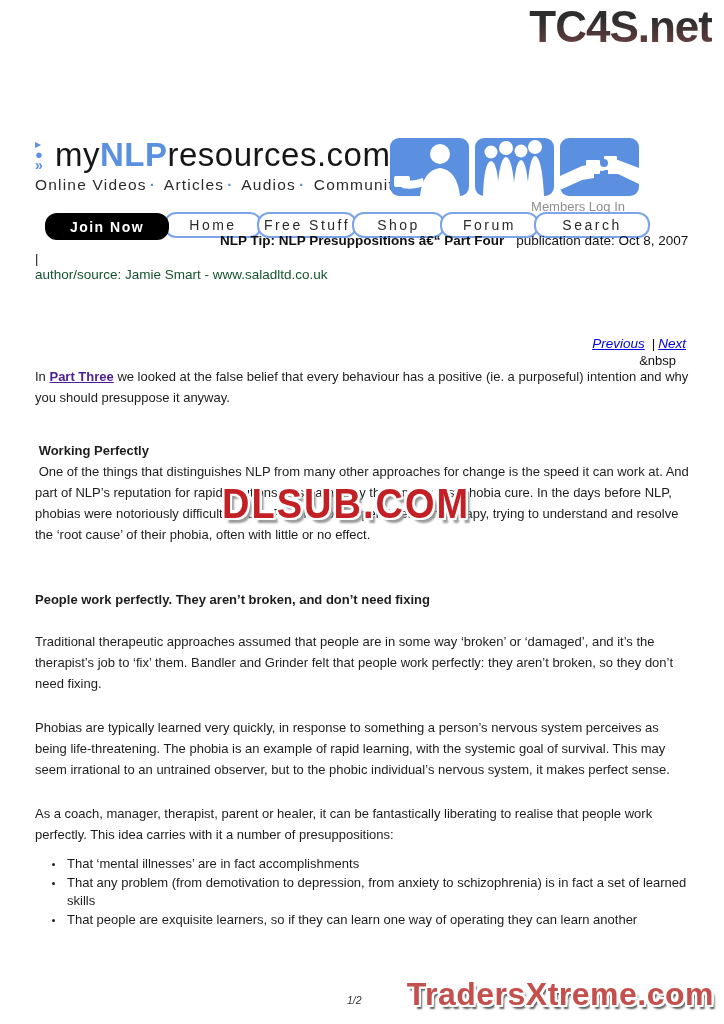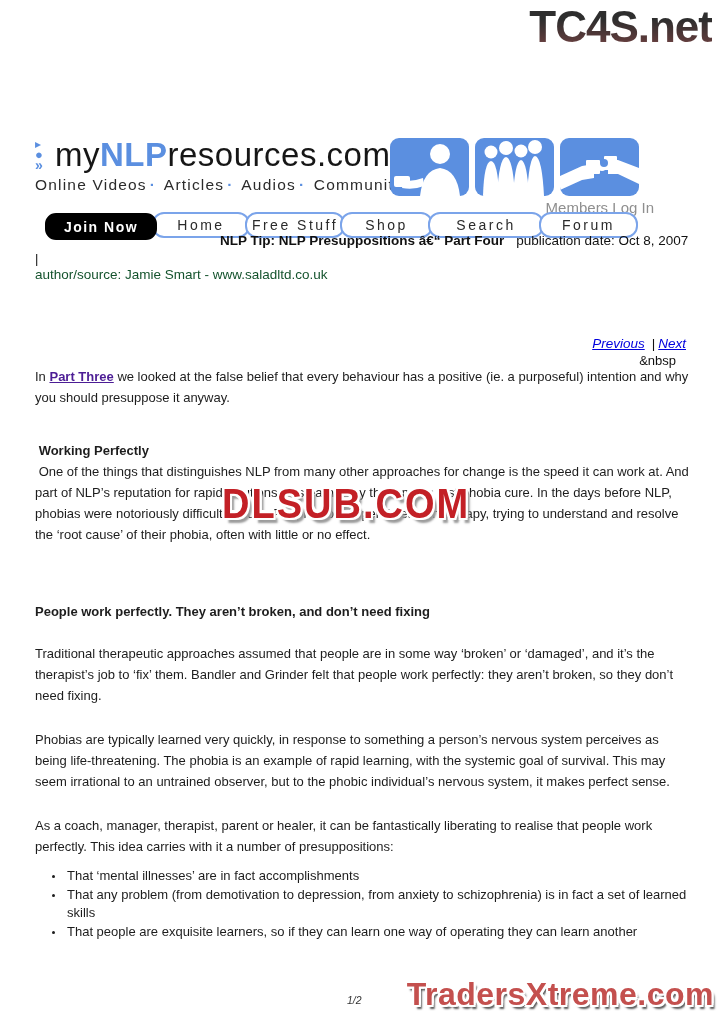--- a/index.html
+++ b/index.html
@@ -23,32 +23,32 @@
   .icon-stack .ff  { font-size:14px; line-height:11px; font-weight:bold; letter-spacing:-2px; }
   .wordmark { font-size:33px; color:#161616; letter-spacing:0.5px; }
   .wordmark .brand { color:#5b8fe0; font-weight:bold; }
   .tagline { margin-top:2px; font-size:15.5px; color:#2b2b2b; letter-spacing:1.2px; }
   .tagline .sep { color:#5b8fe0; font-weight:bold; padding:0 3px; }
 
   
   .tiles { position:absolute; left:390px; top:138px; display:flex; gap:6px; }
   .tile { width:79px; height:58px; background:#5b8fe0; border-radius:9px; overflow:hidden; }
   .tile svg { display:block; width:100%; height:100%; }
-  .members-login { position:absolute; top:199px; right:70px; font-size:15px; color:#8f8f8f; }
+  .members-login { position:absolute; top:199px; right:99px; font-size:13px; color:#8f8f8f; }
 
   
   .nav { position:absolute; left:45px; top:212px; display:flex; z-index:1; }
   .tab {
     height:26px; background:#fff; border:2px solid #7ba4ea; border-radius:12px;
     display:flex; align-items:center; justify-content:center;
     font-size:14px; letter-spacing:2.5px; color:#2a2a2a; margin-left:-5px;
     cursor:pointer;
   }
   .tab.black { background:#000; border-color:#000; color:#fff; font-weight:bold; height:27px; margin-left:0; margin-top:1px; z-index:2; letter-spacing:1.5px; }
-  .t0{width:112px;border-radius:11px;} .t1{width:98px;} .t2{width:100px;} .t3{width:93px;} .t4{width:99px;} .t5{width:116px;}
+  .t0{width:124px;} .t1{width:98px;} .t2{width:100px;} .t3{width:93px;} .t4{width:99px;} .t5{width:116px;}
 
   
   .title-row { position:absolute; left:220px; top:233px; z-index:2; display:flex; align-items:baseline; white-space:nowrap; }
   .article-title { font-size:13.5px; font-weight:bold; color:#111; }
   .pub-date { font-size:13.5px; color:#111; margin-left:12px; }
 
   .pipe { position:absolute; left:35px; top:251px; font-size:13px; color:#111; }
   .author { position:absolute; left:35px; top:267px; font-size:13.5px; color:#14532d; }
 
   
@@ -60,21 +60,21 @@
   
   .content { position:absolute; left:35px; top:366px; width:658px; font-size:13px; line-height:21px; color:#1d1d1d; }
   .content p, .content h3 { white-space:pre-wrap; }
   .content h3 { font-size:13px; }
   .link-bold { color:#4c1d95; font-weight:bold; text-decoration:underline; cursor:pointer; }
   .sec1-head { margin-top:32px; }
   .bullets1 { margin-top:4px; padding-left:30px; }
   .bullets2 { margin-top:10px; padding-left:30px; }
   .content li { line-height:18.5px; padding-left:2px; }
   .content li::marker { font-size:10px; }
-  .sec2-head { margin-top:56px; }
+  .sec2-head { margin-top:44px; }
   .p-after-head { margin-top:21px; }
   .p-gap { margin-top:23px; }
 
   
   .dlsub {
     position:absolute; left:222px; top:482px; z-index:3;
     font-size:38px; font-weight:bold; letter-spacing:2px; color:#c32026;
     transform:scaleY(1.12);
     text-shadow:
       -2px -2px 0 #fff, 2px -2px 0 #fff, -2px 2px 0 #fff, 2px 2px 0 #fff,
@@ -149,22 +149,22 @@
       </svg>
     </div>
   </div>
   <div class="members-login">Members Log In</div>
 
   <div class="nav">
     <div class="tab black t0">Join Now</div>
     <div class="tab t1">Home</div>
     <div class="tab t2">Free Stuff</div>
     <div class="tab t3">Shop</div>
+    <div class="tab t4">Forum</div>
     <div class="tab t5">Search</div>
-    <div class="tab t4">Forum</div>
   </div>
 
   <div class="title-row">
     <span class="article-title">NLP Tip: NLP Presuppositions â€“ Part Four</span>
     <span class="pub-date">publication date: Oct 8, 2007</span>
   </div>
 
   <div class="pipe">|</div>
   <div class="author">author/source: Jamie Smart - www.saladltd.co.uk</div>
 

